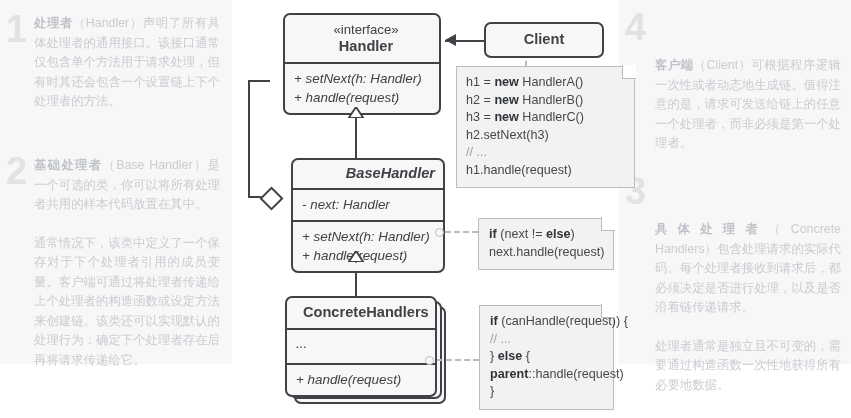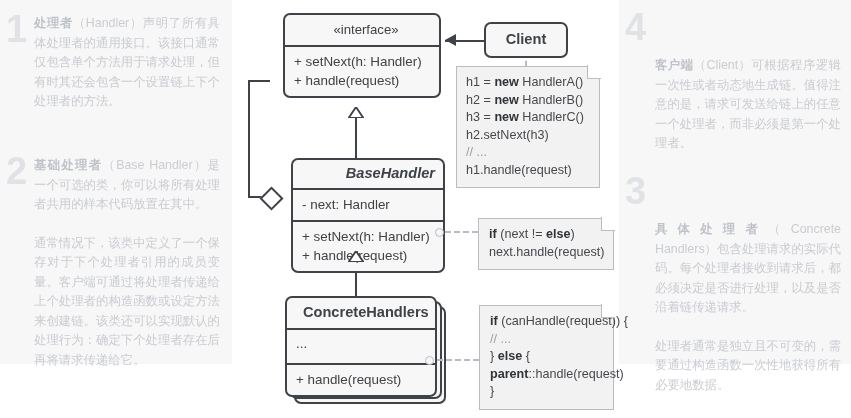--- a/index.html
+++ b/index.html
@@ -83,20 +83,21 @@
     font-weight: bold;
     font-size: 14.6px;
   }
   .uml-head.italic .cname { font-style: italic; text-align: right; }
   .uml-sect {
     border-top: 2px solid #3f4246;
     padding: 5px 9px 6px 9px;
     color: #3f4246;
     font-size: 13.4px;
     line-height: 19px;
+    font-style: italic;
   }
   .uml-sect div { white-space: nowrap; }
 
   
   .stack-plate {
     position: absolute;
     box-sizing: border-box;
     border: 2px solid #3f4246;
     border-radius: 7px;
     background: #f7f7f7;
@@ -236,34 +237,35 @@
 
   <div class="dline" style="left:213px; top:231px; width:33px;"></div>
   <div class="socket" style="left:203px; top:228px;"></div>
 
   <div class="dline" style="left:205px; top:359px; width:42px;"></div>
   <div class="socket" style="left:193px; top:356px;"></div>
 
   <div class="uml-box" style="left:51px; top:13px; width:158px;">
     <div class="uml-head">
       <span class="stereo">«interface»</span>
+      <span class="cname">Handler</span>
     </div>
     <div class="uml-sect">
       <div>+ setNext(h: Handler)</div>
       <div>+ handle(request)</div>
     </div>
   </div>
 
-  <div class="uml-box" style="left:252px; top:22px; width:84px;">
+  <div class="uml-box" style="left:252px; top:22px; width:120px;">
     <div class="uml-head" style="padding:7px 8px 8px 8px;">
       <span class="cname">Client</span>
     </div>
   </div>
 
-  <div class="note-card" style="left:224px; top:66px; width:144px;padding-left:9px;">
+  <div class="note-card" style="left:224px; top:66px; width:179px;padding-left:9px;">
     <div class="fold"></div>
     <div><span>h1 = </span><span class="kw">new</span><span> HandlerA()</span></div>
     <div><span>h2 = </span><span class="kw">new</span><span> HandlerB()</span></div>
     <div><span>h3 = </span><span class="kw">new</span><span> HandlerC()</span></div>
     <div>h2.setNext(h3)</div>
     <div class="cmt">// ...</div>
     <div>h1.handle(request)</div>
   </div>
 
   <div class="uml-box" style="left:59px; top:158px; width:154px;">

